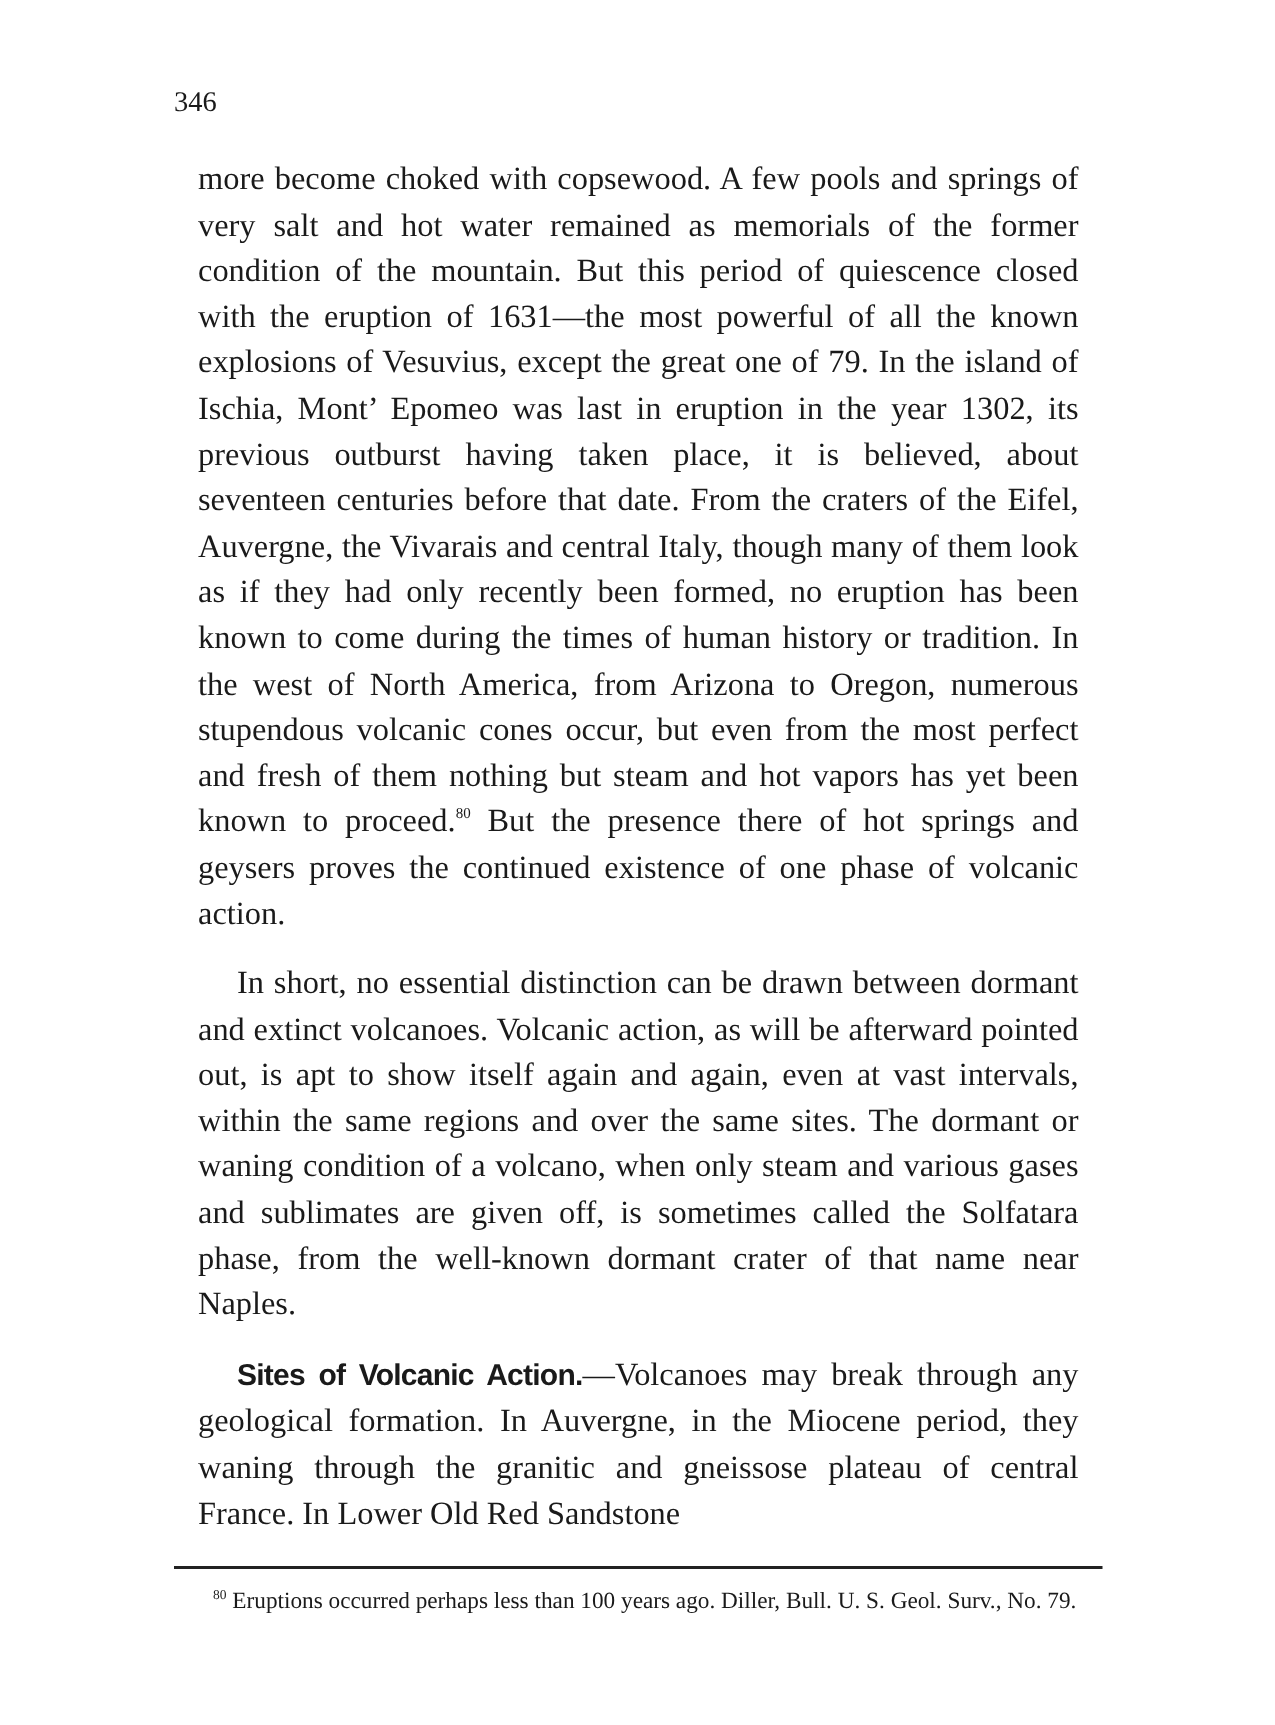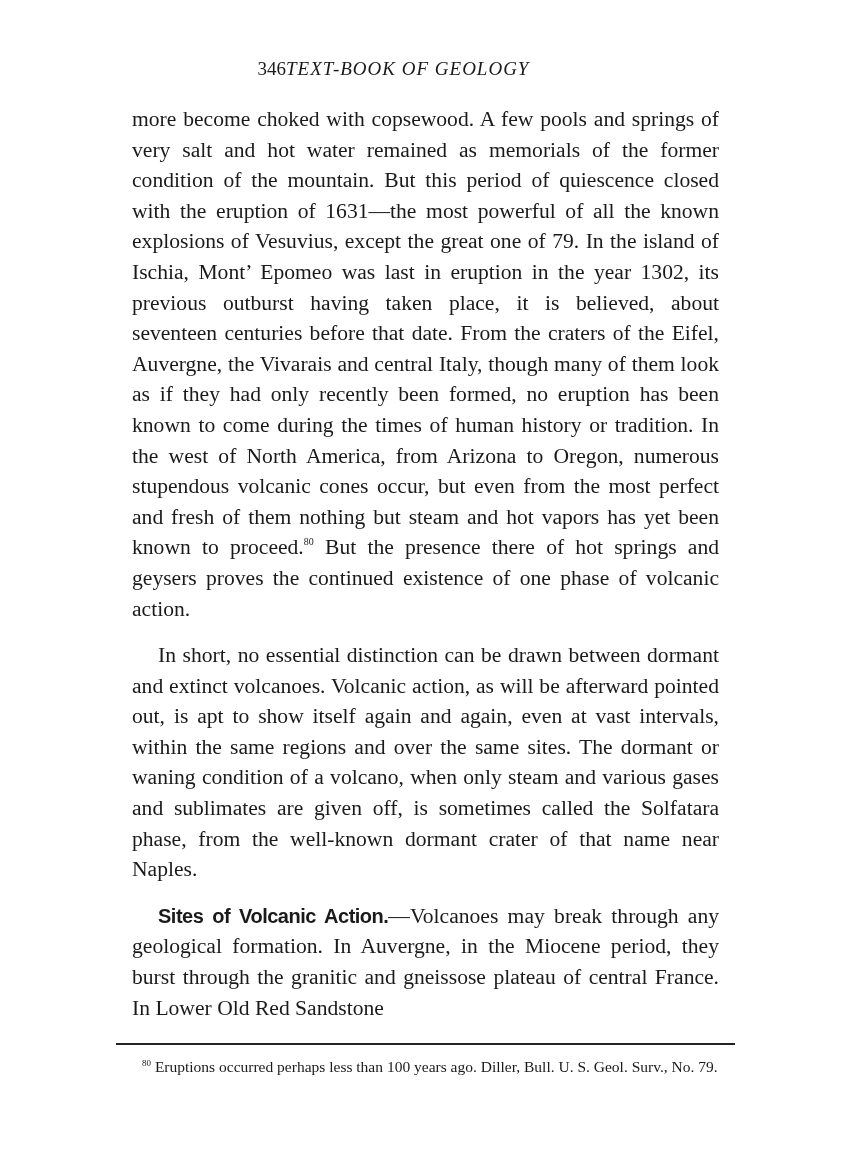--- a/index.html
+++ b/index.html
@@ -3,44 +3,43 @@
 <meta charset="utf-8">
 <style>
   html, body { margin: 0; padding: 0; }
   body {
     width: 850px; height: 1150px; background: #ffffff; color: #1a1a1a;
     font-family: "Liberation Serif", "DejaVu Serif", serif;
     position: relative; overflow: hidden;
   }
   .page { position: absolute; left: 116px; top: 58px; width: 619px; }
   .header { display: flex; align-items: baseline; height: 30px; font-size: 19px; }
-  .page-number { width: 170px; text-align: right; }
+  .page-number { width: 170px; }
   .running-title { font-style: italic; letter-spacing: 1px; }
   .body-text { margin-top: 14px; font-size: 21.6px; line-height: 30.6px; text-align: justify; }
   .body-text p { margin: 16px; }
   .indent { text-indent: 26px; }
   .sidehead { font-family: "Liberation Sans", "DejaVu Sans", sans-serif; font-weight: bold; font-size: 20px; letter-spacing: -0.5px; }
   sup { font-size: 10px; vertical-align: 9px; line-height: 0; }
   .rule { margin-top: 20px; border-top: 2px solid #222; width: 100%; }
   .footnote { margin-top: 12px; font-size: 15.5px; line-height: 19px; text-align: justify; font-weight: normal; }
   .footnote sup { font-size: 9px; vertical-align: 6px; }
 </style>
 </head>
 <body>
 
 <div class="page">
   <div class="header">
     <span class="page-number">346</span>
-    <span class="running-title">TEXT-BOOK OF GEOLOGY</span>
   </div>
 
   <div class="body-text">
     <p><span>more become choked with copsewood. A few pools and springs of very salt and hot water remained as memorials of the former condition of the mountain. But this period of quiescence closed with the eruption of 1631—the most powerful of all the known explosions of Vesuvius, except the great one of 79. In the island of Ischia, Mont’ Epomeo was last in eruption in the year 1302, its previous outburst having taken place, it is believed, about seventeen centuries before that date. From the craters of the Eifel, Auvergne, the Vivarais and central Italy, though many of them look as if they had only recently been formed, no eruption has been known to come during the times of human history or tradition. In the west of North America, from Arizona to Oregon, numerous stupendous volcanic cones occur, but even from the most perfect and fresh of them nothing but steam and hot vapors has yet been known to proceed.</span><sup>80</sup><span> But the presence there of hot springs and geysers proves the continued existence of one phase of volcanic action.</span></p>
     <p class="indent">In short, no essential distinction can be drawn between dormant and extinct volcanoes. Volcanic action, as will be afterward pointed out, is apt to show itself again and again, even at vast intervals, within the same regions and over the same sites. The dormant or waning condition of a volcano, when only steam and various gases and sublimates are given off, is sometimes called the Solfatara phase, from the well-known dormant crater of that name near Naples.</p>
-    <p class="indent"><span class="sidehead">Sites of Volcanic Action.</span><span>—Volcanoes may break through any geological formation. In Auvergne, in the Miocene period, they burst through the granitic and gneissose plateau of central France. In Lower Old Red Sandstone</span></p>
+    <p class="indent"><span class="sidehead">Sites of Volcanic Action.</span><span>—Volcanoes may break through any geological formation. In Auvergne, in the Miocene period, they waning through the granitic and gneissose plateau of central France. In Lower Old Red Sandstone</span></p>
   </div>
 
   <div class="rule"></div>
 
   <div class="footnote">
     <span style="padding-left:26px"></span><sup>80</sup><span> Eruptions occurred perhaps less than 100 years ago. Diller, Bull. U. S. Geol. Surv., No. 79.</span>
   </div>
 </div>
 
 </body></html>

